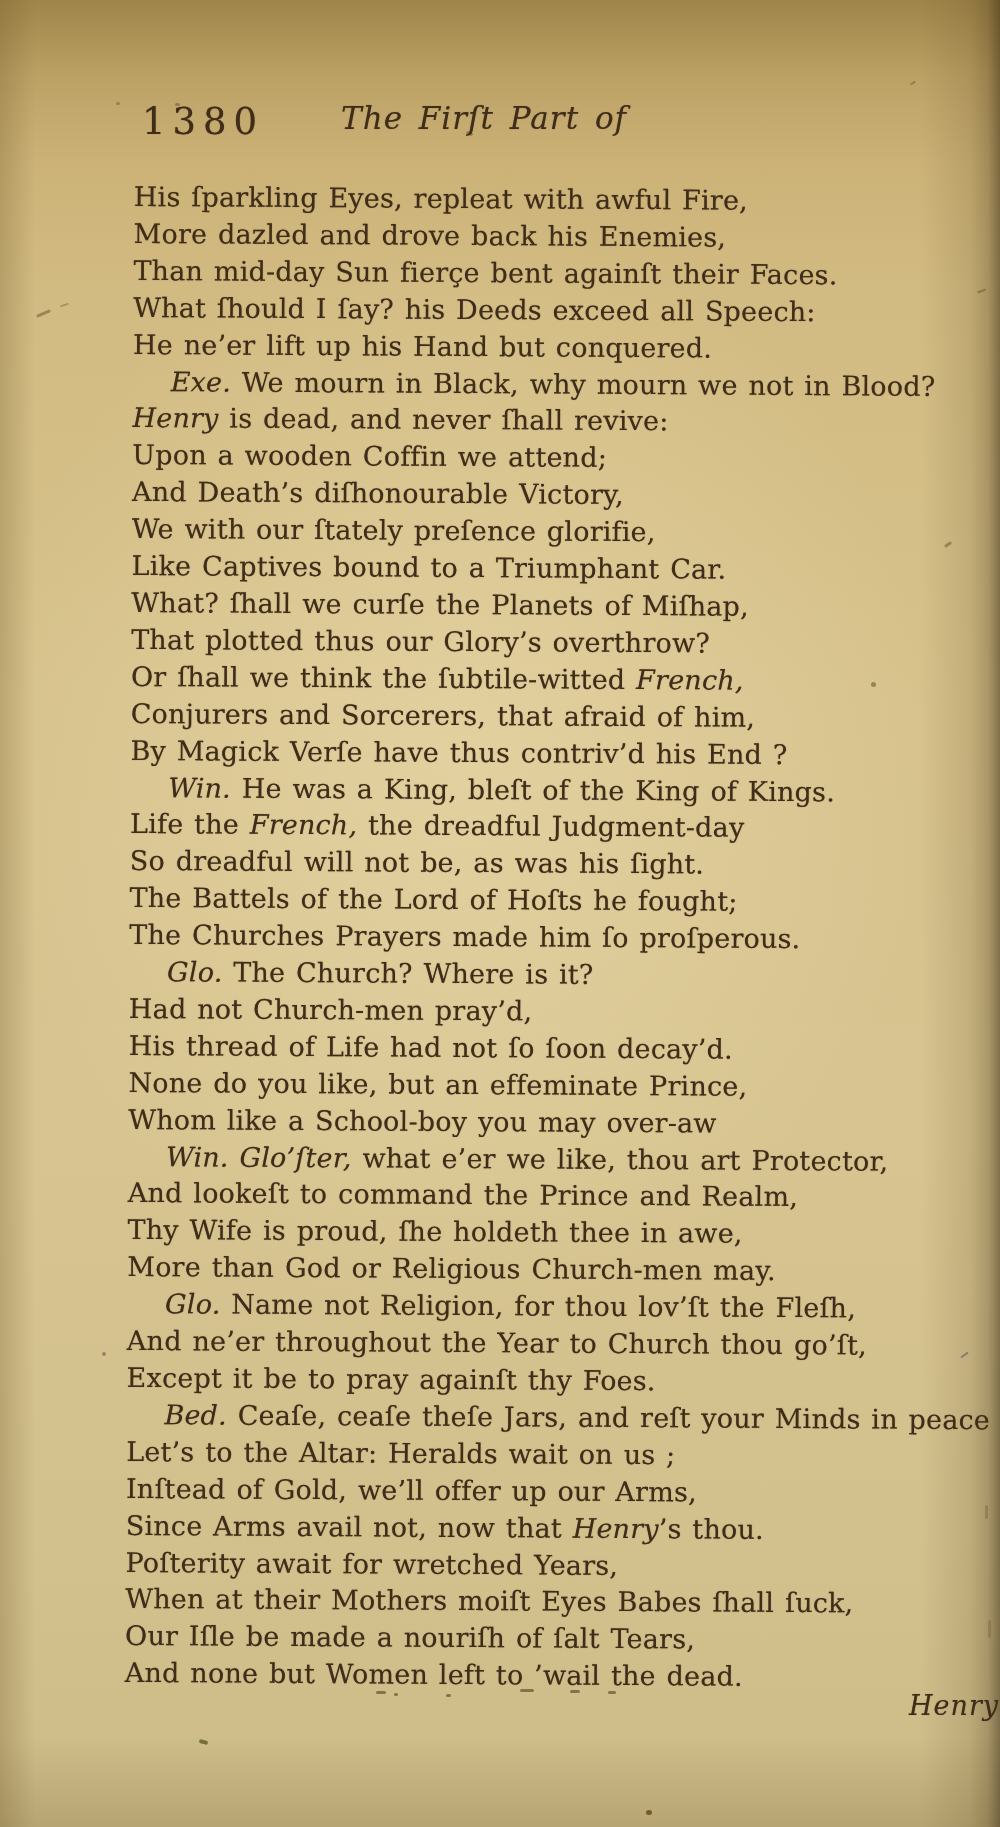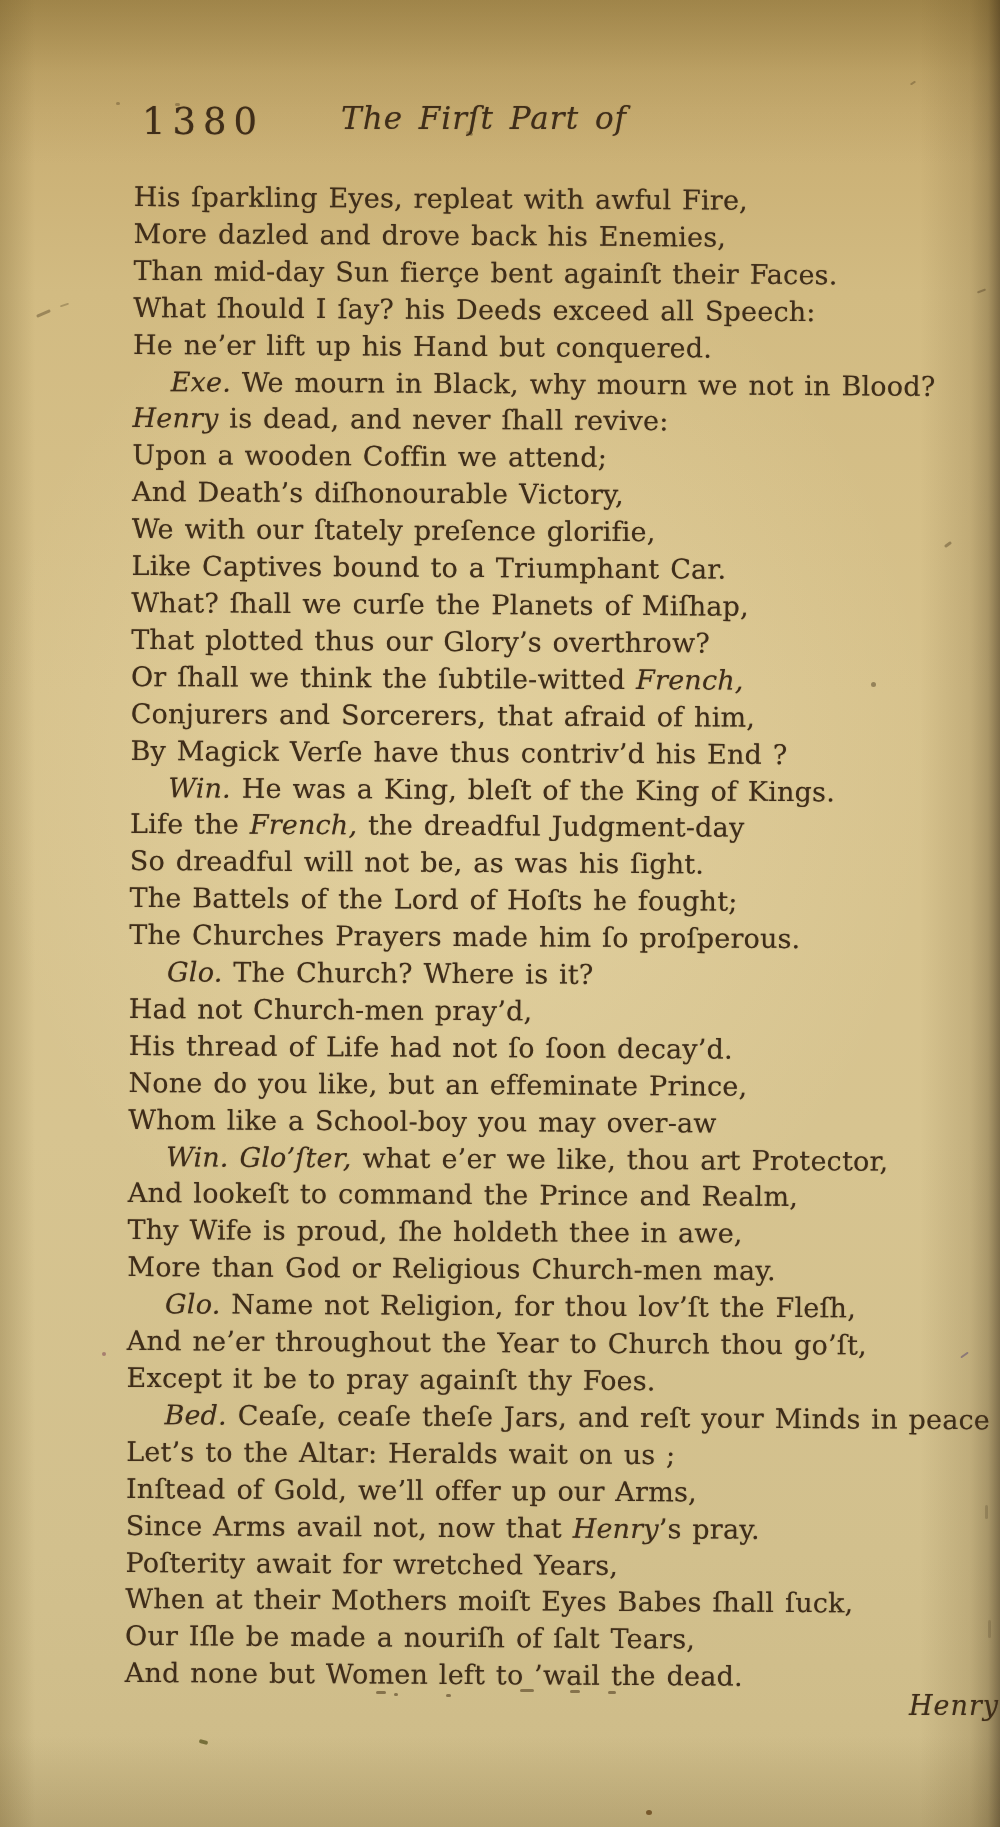--- a/index.html
+++ b/index.html
@@ -85,21 +85,21 @@
       <div class="line indent"><span class="it">Win. Glo’ſter,</span><span> what e’er we like, thou art Protector,</span></div>
       <div class="line"><span>And lookeſt to command the Prince and Realm,</span></div>
       <div class="line"><span>Thy Wife is proud, ſhe holdeth thee in awe,</span></div>
       <div class="line"><span>More than God or Religious Church-men may.</span></div>
       <div class="line indent"><span class="it">Glo.</span><span> Name not Religion, for thou lov’ſt the Fleſh,</span></div>
       <div class="line"><span>And ne’er throughout the Year to Church thou go’ſt,</span></div>
       <div class="line"><span>Except it be to pray againſt thy Foes.</span></div>
       <div class="line indent"><span class="it">Bed.</span><span> Ceaſe, ceaſe theſe Jars, and reſt your Minds in peace :</span></div>
       <div class="line"><span>Let’s to the Altar: Heralds wait on us ;</span></div>
       <div class="line"><span>Inſtead of Gold, we’ll offer up our Arms,</span></div>
-      <div class="line"><span>Since Arms avail not, now that </span><span class="it">Henry</span><span>’s pray.</span></div>
+      <div class="line"><span>Since Arms avail not, now that </span><span class="it">Henry</span><span>’s thou.</span></div>
       <div class="line"><span>Poſterity await for wretched Years,</span></div>
       <div class="line"><span>When at their Mothers moiſt Eyes Babes ſhall ſuck,</span></div>
       <div class="line"><span>Our Iſle be made a nouriſh of ſalt Tears,</span></div>
       <div class="line"><span>And none but Women left to ’wail the dead.</span></div>
     </div>
 
   <div class="catchword">Henry</div>
 
   <div class="speck" style="left:116px;top:102px;width:4px;height:3px;opacity:.5"></div>
   <div class="speck" style="left:175px;top:103px;width:5px;height:3px;opacity:.55"></div>

